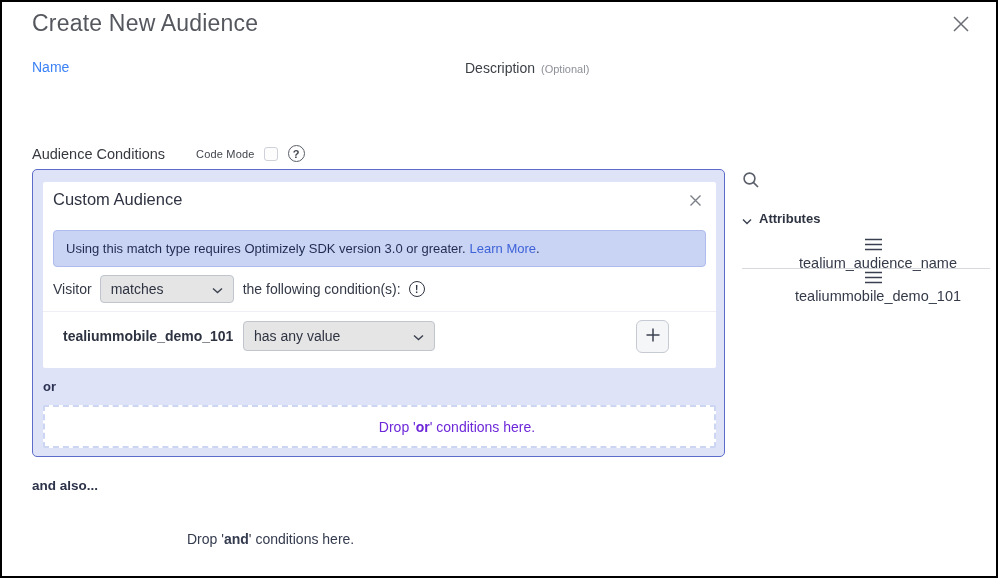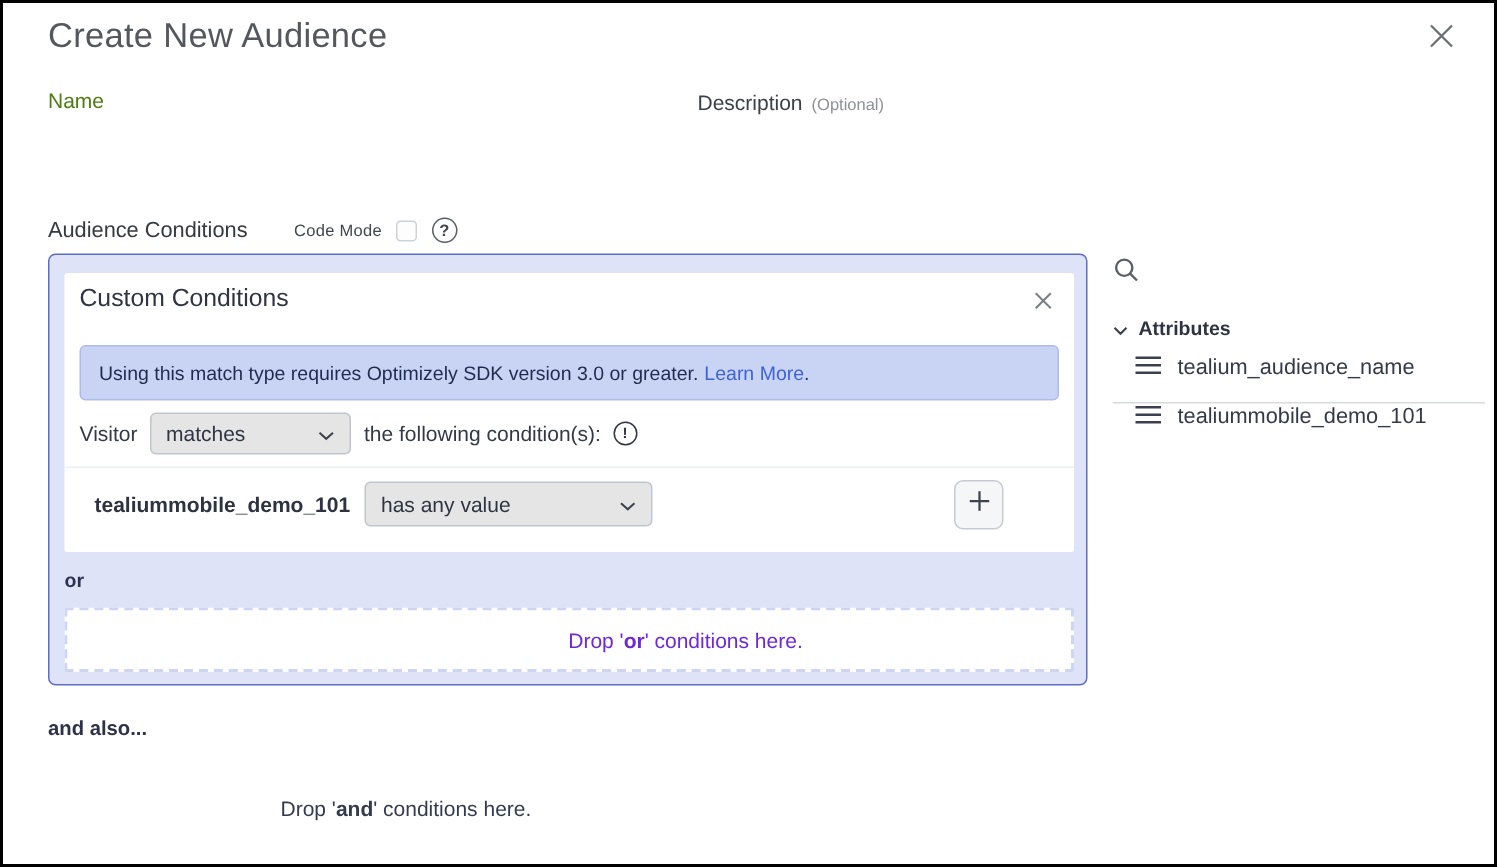--- a/index.html
+++ b/index.html
@@ -11,21 +11,21 @@
   }
 
   
   .dialog-title {
     position: absolute; left: 30px; top: 8px;
     font-size: 23px; font-weight: 400; color: #55575e; letter-spacing: .2px;
   }
   .dialog-close { position: absolute; right: 24px; top: 11px; width: 22px; height: 22px; cursor: pointer; }
 
   
-  .name-label { position: absolute; left: 30px; top: 57px; font-size: 14px; font-weight: 500; color: #4d7c0f; }
+  .name-label { position: absolute; left: 30px; top: 57px; font-size: 14px; font-weight: 500; color: #3b82f6; }
   .desc-label { position: absolute; left: 463px; top: 58px; font-size: 14px; font-weight: 500; color: #3b3f46; }
   .desc-optional { font-size: 11px; font-weight: 400; color: #8d9097; margin-left: 6px; }
   .ghost-input { position: absolute; border: none; outline: none; background: transparent; font-family: inherit; font-size: 14px; color: #3a3f47; }
   .name-input { left: 30px; top: 76px; width: 400px; height: 28px; }
   .desc-input { left: 463px; top: 76px; width: 420px; height: 44px; resize: none; }
 
   
   .cond-header { position: absolute; left: 30px; top: 143px; display: flex; align-items: center; }
   .cond-title { font-size: 14.5px; font-weight: 500; color: #36393f; }
   .code-mode-label { font-size: 11px; color: #41454c; margin-left: 31px; letter-spacing: .2px; }
@@ -101,21 +101,21 @@
   
   .sidebar { position: absolute; left: 740px; top: 165px; width: 248px; }
   .search-row { display: flex; align-items: center; height: 30px; }
   .search-input {
     border: none; outline: none; background: transparent; margin-left: 7px;
     font-family: inherit; font-size: 15px; color: #3a3f47; width: 200px;
   }
   .search-input::placeholder { color: #9094a0; opacity: 1; }
   .attr-group-row { display: flex; align-items: flex-start; height: 26px; margin-top: 14px; cursor: pointer; }
   .attr-group-label { font-size: 13px; font-weight: 700; color: #2e3342; margin-left: 7px; }
-  .sidebar-item { display: flex; height: 30px; padding-left: 14px; cursor: grab; }
+  .sidebar-item { display: flex; align-items: center; height: 30px; padding-left: 14px; cursor: grab; flex-direction: column; }
   .sidebar-item-label { font-size: 14.5px; color: #353a49; margin-left: 10px; }
   .sidebar-divider { height: 1px; background: #d8d9dd; margin: 1px 0; }
 </style>
 </head>
 <body>
 
 <div class="frame">
 
   <div class="dialog-title">Create New Audience</div>
   <div class="dialog-close">
@@ -134,21 +134,21 @@
   <div class="cond-header">
     <span class="cond-title">Audience Conditions</span>
     <span class="code-mode-label">Code Mode</span>
     <span class="code-mode-checkbox"></span>
     <span class="help-icon">?</span>
   </div>
 
   <div class="cond-container">
 
     <div class="attr-card">
-      <div class="attr-card-title">Custom Conditions</div>
+      <div class="attr-card-title">Custom Audience</div>
       <div class="attr-card-close">
         <svg width="15" height="15" viewBox="0 0 15 15">
             <path d="M2.5 2.5 L12.5 12.5 M12.5 2.5 L2.5 12.5" stroke="#7a7e86" stroke-width="1.4" fill="none"></path>
           </svg>
       </div>
 
       <div class="sdk-banner">
         <span>Using this match type requires Optimizely SDK version 3.0 or greater.</span>
         <span class="sdk-link">Learn More</span>
           <span>.</span>

